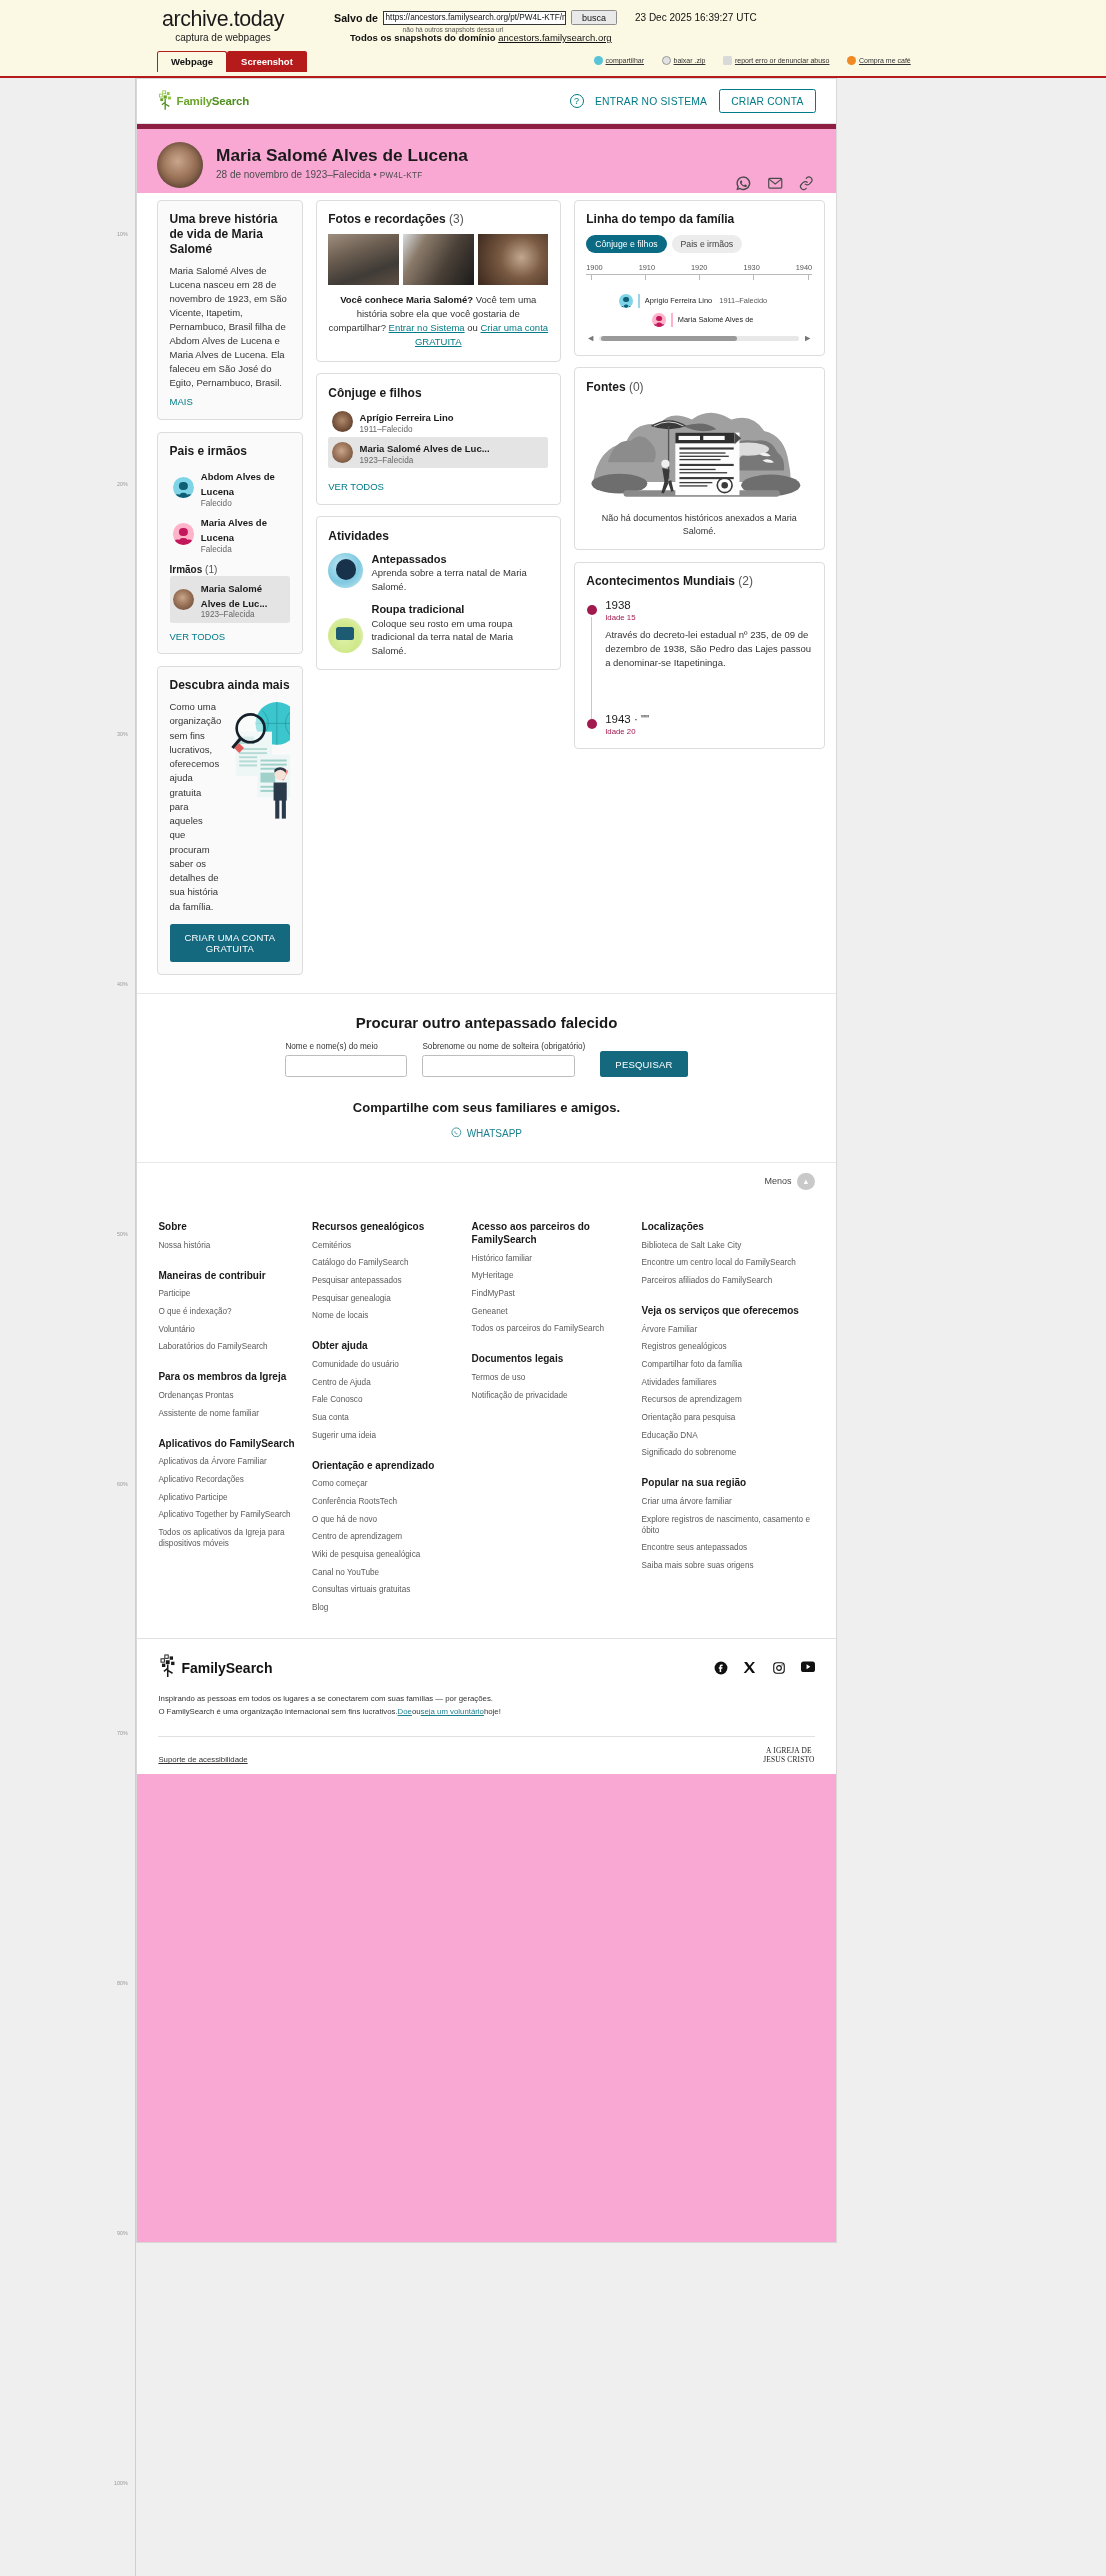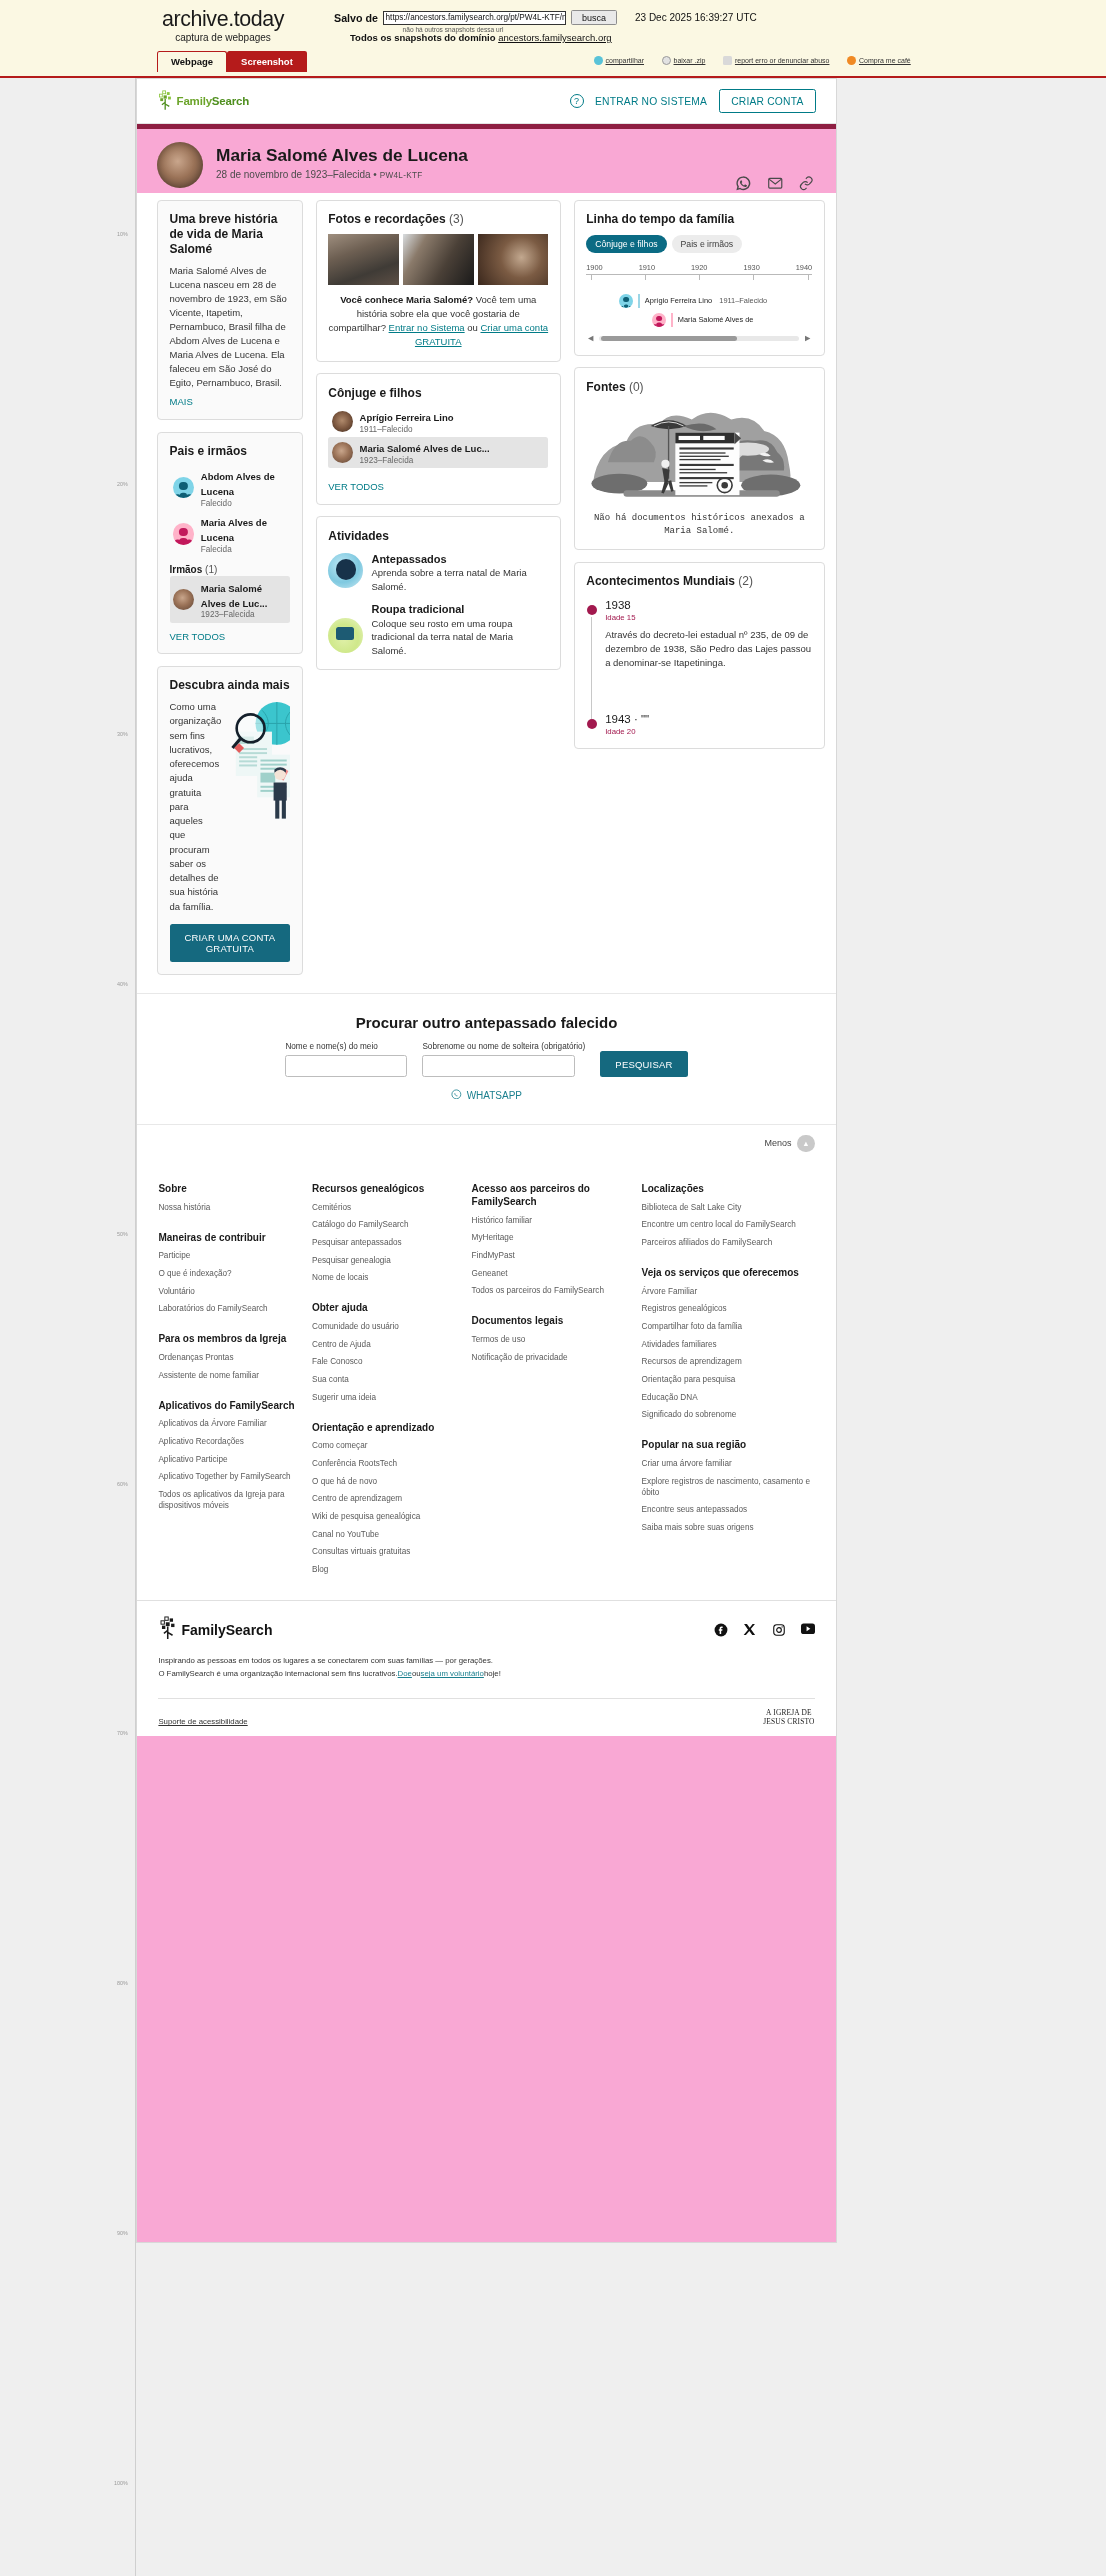--- a/index.html
+++ b/index.html
@@ -200,21 +200,21 @@
   .tl-scroll { display: flex; align-items: center; gap: 4.1px; margin-top: 6.6px; }
   .tl-arrow { color: #777; font-size: 9px; cursor: pointer; }
   .tl-track { flex: 1; height: 5.8px; background: #e8e8e8; border-radius: 3.3px; position: relative; }
   .tl-thumb { position: absolute; left: 1.6px; top: 0; width: 68%; height: 5.8px; background: #9a9a9a; border-radius: 3.3px; cursor: pointer; }
 
   
   .src-ill {
     width: 100%; height: 102px; margin-top: 8.2px; border-radius: 3.3px;
     background: #fff; position: relative; overflow: hidden;
   }
-  .src-cap { font-size: 9px; color: #333; text-align: center; margin-top: 6.6px; line-height: 1.45; font-family: Liberation Mono, monospace; }
+  .src-cap { font-size: 9px; color: #333; text-align: center; margin-top: 6.6px; line-height: 1.45; }
 
   
   .we-item { display: flex; gap: 7.4px; position: relative; margin-top: 10px; }
   .we-rail { width: 11.5px; position: relative; flex-shrink: 0; }
   .we-dot { width: 10px; height: 10px; border-radius: 50%; background: #a2194e; position: absolute; top: 5.8px; left: 0.8px; }
   .we-stem { position: absolute; left: 5px; top: 18px; bottom: -8.2px; width: 0.8px; background: #c8c8c8; }
   .we-year { font-size: 11.5px; color: #1a1a1a; }
   .we-age { font-size: 7.8px; color: #a2194e; margin-top: 1.6px; }
   .we-txt { font-size: 9.5px; color: #333; line-height: 1.5; margin-top: 5.8px; }
 
@@ -675,20 +675,21 @@
       <div class="field-grp">
         <span class="field-lbl">Nome e nome(s) do meio</span>
         <input class="field-in" type="text" value="" style="">
       </div>
       <div class="field-grp">
         <span class="field-lbl">Sobrenome ou nome de solteira (obrigatório)</span>
         <input class="field-in wide" type="text" value="" style="">
       </div>
       <button class="btn-search">PESQUISAR</button>
     </div>
+    <div class="share-ttl">Compartilhe com seus familiares e amigos.</div>
     <div class="wa-link">
       <span>
         <svg width="10.7" height="10.7" viewBox="0 0 24 24" fill="none" stroke="#1a7f8e" stroke-width="1.8">
             <circle cx="12" cy="12" r="10"></circle>
             <path d="M8.5 9.5c0 4 3 6 6 6"></path>
           </svg>
       </span>
       <span>WHATSAPP</span>
     </div>
   </div>

